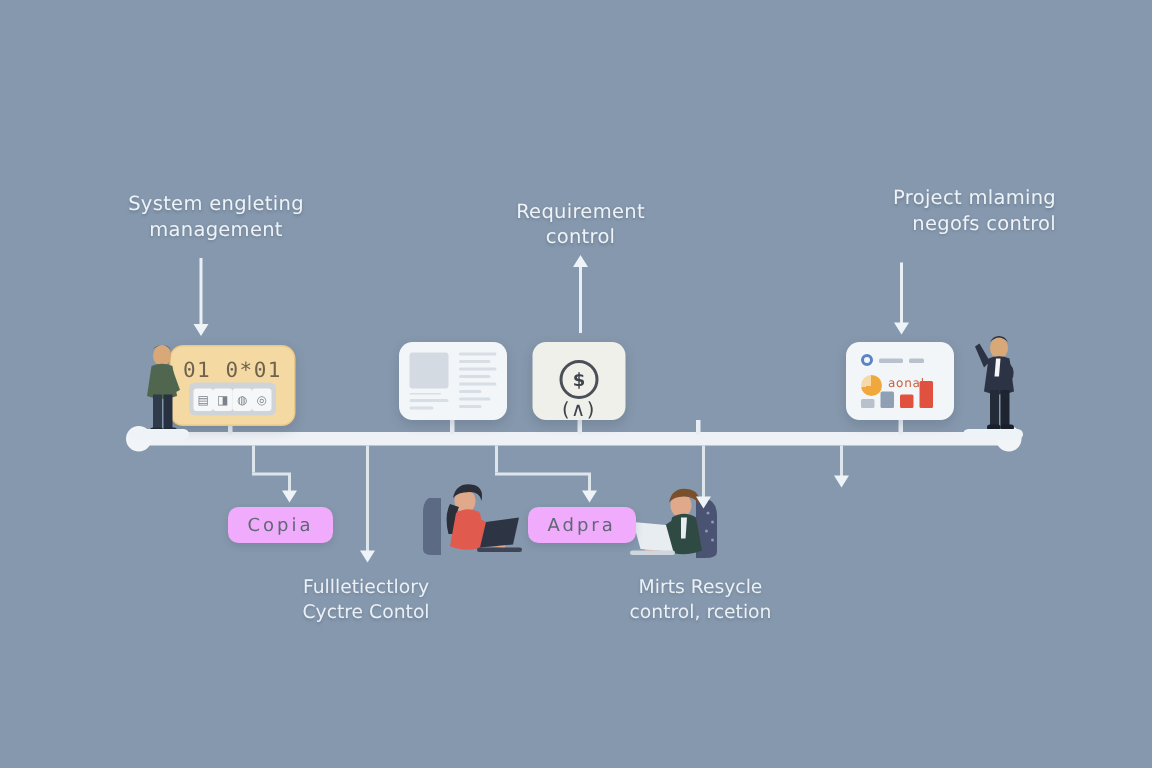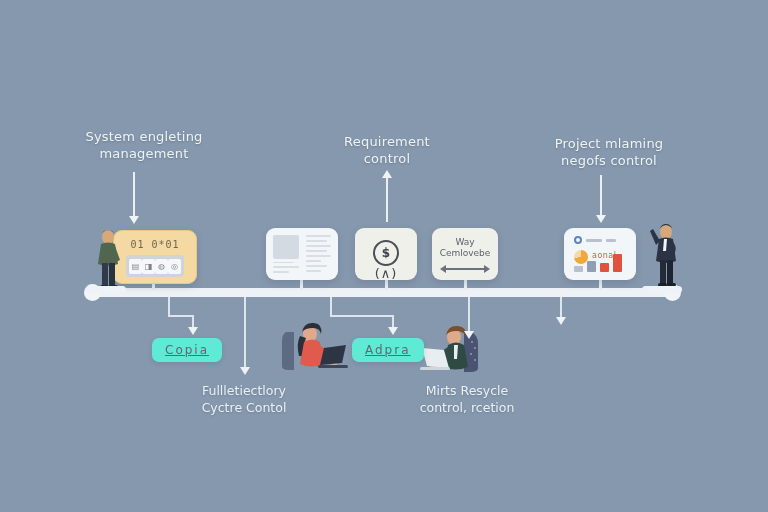--- a/index.html
+++ b/index.html
@@ -54,21 +54,21 @@
     overflow:hidden;
   }
   .card-white{background:#f3f6f9;}
   .card-cream{background:#eff0e9;}
   .card-yellow{background:#f4d9a2;border:1px solid #e7c885;}
 
   
   .bin-title{
     position:absolute;left:0;right:0;top:8px;text-align:center;
     font-family:"DejaVu Sans Mono","Liberation Mono",monospace;
-    font-size:10px;color:#6f6350;letter-spacing:1px;
+    font-size:14px;color:#6f6350;letter-spacing:1px;
   }
   .tilestrip{
     position:absolute;left:12px;right:12px;top:24px;height:22px;
     background:#cfd4d9;border-radius:4px;display:flex;align-items:center;
     justify-content:space-around;padding:0 3px;box-sizing:border-box;
   }
   .tile{width:15px;height:15px;background:#f6f7f8;border-radius:2px;
         display:flex;align-items:center;justify-content:center;
         font-size:8px;color:#7b828a;}
 
@@ -112,24 +112,23 @@
   .pie{
     position:absolute;left:10px;top:22px;width:14px;height:14px;border-radius:50%;
     background:conic-gradient(#f0a83c 0 72%, #f6d9a8 0 100%);
   }
   .pie-txt{position:absolute;left:28px;top:23px;font-size:8px;color:#c8623f;letter-spacing:.5px;}
   .bars{position:absolute;left:10px;bottom:8px;display:flex;align-items:flex-end;gap:4px;height:20px;}
   .bar{width:9px;border-radius:1px;}
 
   
   .pill{
-    position:absolute;background:#5eead4;border-radius:7px;
+    position:absolute;background:#f0abfc;border-radius:7px;
     padding:5px 13px;font-size:12px;color:#5e6873;letter-spacing:2px;
     box-shadow:0 2px 5px rgba(45,60,80,.15);
-    text-decoration:underline;
   }
 
   
   .caption{
     position:absolute;color:#eaf0f6;font-size:12.5px;line-height:17px;
     text-align:center;white-space:pre-line;text-shadow:0 1px 2px rgba(60,75,95,.3);
   }
 
   
   .person{position:absolute;}
@@ -143,21 +142,21 @@
   <div class="toplabel" style="left:64px;top:128px;width:160px;">System engleting
 management</div>
   <div class="downline" style="left:133px;top:172px;height:46px;"></div>
   <div class="arrow-dn" style="left:129px;top:216px;"></div>
 
   <div class="toplabel" style="left:312px;top:133px;width:150px;">Requirement
 control</div>
   <div class="downline" style="left:386px;top:178px;height:44px;"></div>
   <div class="arrow-up" style="left:382px;top:170px;"></div>
 
-  <div class="toplabel" style="left:514px;top:135px;width:190px;">Project mlaming
+  <div class="toplabel" style="left:514px;top:124px;width:190px;text-align:right;">Project mlaming
 negofs control</div>
   <div class="downline" style="left:600px;top:175px;height:42px;"></div>
   <div class="arrow-dn" style="left:596px;top:215px;"></div>
 
   <div class="axis"></div>
   <div class="axis-cap left"></div>
   <div class="axis-cap right"></div>
 
   <div class="stem" style="left:152px;top:282px;height:8px;"></div>
   <div class="stem" style="left:300px;top:280px;height:10px;"></div>
@@ -194,25 +193,20 @@
         <div class="ln s"></div>
       </div>
     </div>
   </div>
 
   <div class="card card-cream" style="left:355px;top:228px;width:62px;height:52px;">
     <div class="coin">$</div>
     <div class="sketch">(∧)</div>
   </div>
 
-  <div class="card card-cream" style="left:432px;top:228px;width:66px;height:52px;">
-    <div class="c4txt">Way
-Cemlovebe</div>
-    <div class="dbl-arrow"></div>
-  </div>
 
   <div class="card card-white" style="left:564px;top:228px;width:72px;height:52px;">
     <div class="dash-row">
       <span class="mini-donut"></span>
       <span class="mini-bar" style="width:16px;"></span>
       <span class="mini-bar" style="width:10px;"></span>
     </div>
     <div class="pie"></div>
     <div class="pie-txt">aonal</div>
     <div class="bars">

